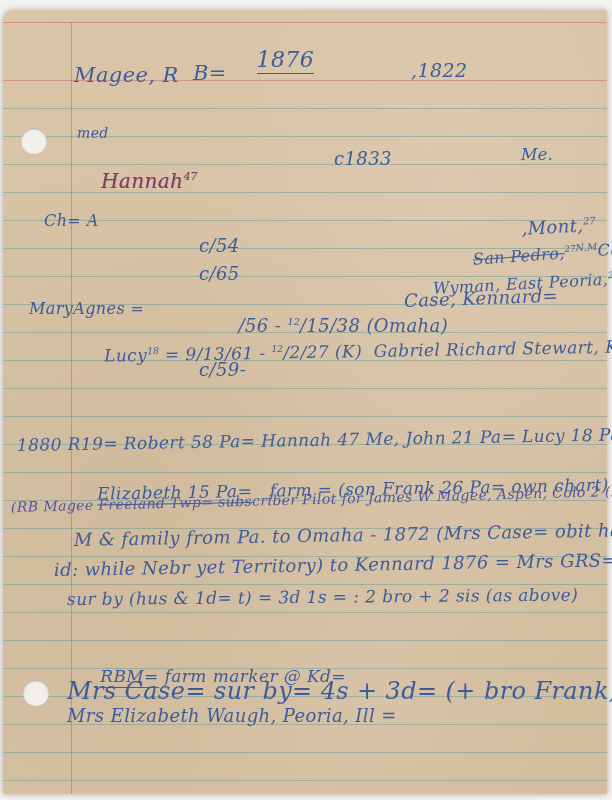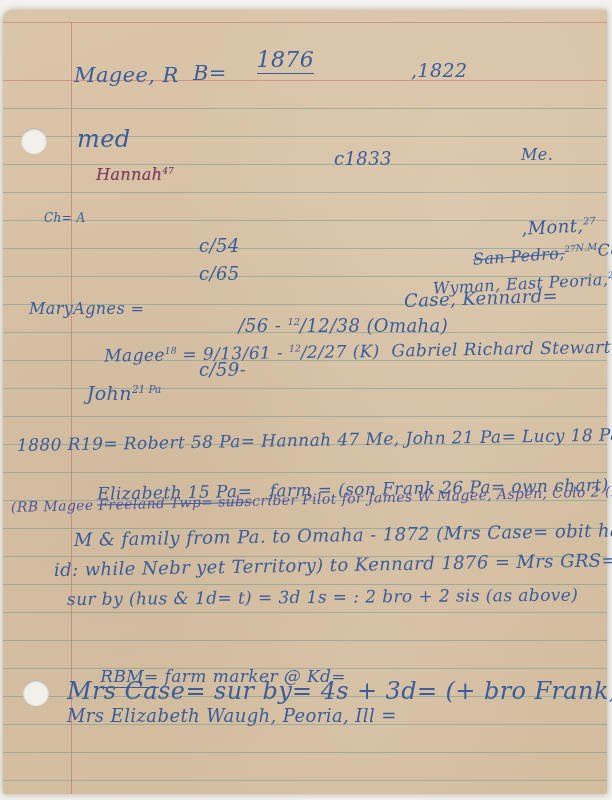--- a/index.html
+++ b/index.html
@@ -63,55 +63,52 @@
   <div class="hole" style="left:20px;top:670px"></div>
 
   <div class="hw" style="left:224px;top:14px;font-size:22px">
     <span class="ul">1876</span>
   </div>
 
   <div class="hw" style="left:71px;top:54px;font-size:21px">Magee, R</div>
   <div class="hw" style="left:190px;top:52px;font-size:21px">B=</div>
   <div class="hw" style="left:408px;top:50px;font-size:19px">,1822</div>
 
-  <div class="hw" style="left:74px;top:116px;font-size:24px">med</div>
-  <div class="hw red-ink" style="left:71px;top:138px;font-size:16px">
+  <div class="hw" style="left:74px;top:116px;font-size:14px">med</div>
+  <div class="hw red-ink" style="left:71px;top:138px;font-size:20px">
     <span>Hannah</span><span class="sp">47</span>
   </div>
   <div class="hw" style="left:331px;top:139px;font-size:18px">c1833</div>
   <div class="hw" style="left:518px;top:136px;font-size:16px">Me.</div>
 
-  <div class="hw" style="left:41px;top:202px;font-size:12px">Ch= A</div>
+  <div class="hw" style="left:41px;top:202px;font-size:16px">Ch= A</div>
   <div class="hw" style="left:494px;top:190px;font-size:18px;transform:rotate(-3deg)">
     <span>,Mont,</span><span class="sp">27</span>
   </div>
 
   <div class="hw" style="left:196px;top:226px;font-size:18px">c/54</div>
   <div class="hw" style="left:448px;top:224px;font-size:16px;transform:rotate(-4deg)">
     <span class="strike">San Pedro,</span><span class="sp">27</span><span class="ins">N.M</span><span>Calif</span>
   </div>
 
   <div class="hw" style="left:196px;top:254px;font-size:18px">c/65</div>
   <div class="hw" style="left:408px;top:253px;font-size:16px;transform:rotate(-3deg)">
     <span>Wyman, East Peoria,</span><span class="sp">27</span>
   </div>
 
   <div class="hw" style="left:26px;top:290px;font-size:16px">MaryAgnes =</div>
   <div class="hw" style="left:211px;top:286px;font-size:18px">
-    <span>/56 - </span><span class="sp">12</span><span>/12/38 (Omaha)</span>
+    <span>/56 - </span><span class="sp">12</span><span>/15/38 (Omaha)</span>
   </div>
   <div class="hw" style="left:401px;top:281px;font-size:18px;transform:rotate(-2deg)">Case, Kennard=</div>
 
   <div class="hw" style="left:78px;top:318px;font-size:17px;transform:rotate(-1deg)">
-    <span>Magee</span><span class="sp">18</span><span> = 9/13/61 - </span><span class="sp">12</span><span>/2/27 (K)  </span><span>Gabriel Richard Stewart, Kd=</span>
+    <span>Lucy</span><span class="sp">18</span><span> = 9/13/61 - </span><span class="sp">12</span><span>/2/27 (K)  </span><span>Gabriel Richard Stewart, Kd=</span>
   </div>
 
-  <div class="hw" style="left:58px;top:352px;font-size:19px">
-    <span>John</span><span class="sp">21 Pa</span>
-  </div>
   <div class="hw" style="left:196px;top:350px;font-size:18px">c/59-</div>
 
   <div class="hw" style="left:14px;top:426px;font-size:17px;transform:rotate(-1deg)">1880 R19= Robert 58 Pa= Hannah 47 Me, John 21 Pa= Lucy 18 Pa=</div>
   <div class="hw" style="left:71px;top:456px;font-size:17px;transform:rotate(-1deg)">
     <span class="ul">Elizabeth 15 Pa=</span><span>   farm = (son Frank 26 Pa= own chart) R30)</span>
   </div>
 
   <div class="hw violet" style="left:8px;top:490px;font-size:14px;transform:rotate(-1.5deg)">(RB Magee Freeland Twp= subscriber Pilot for James W Magee, Aspen, Colo 2 (P= 5/12/81)</div>
   <div class="hw" style="left:71px;top:520px;font-size:18px;transform:rotate(-1deg)">M &amp; family from Pa. to Omaha - 1872 (Mrs Case= obit has</div>
   <div class="hw" style="left:51px;top:550px;font-size:18px;transform:rotate(-1deg)">id: while Nebr yet Territory) to Kennard 1876 = Mrs GRS=</div>

